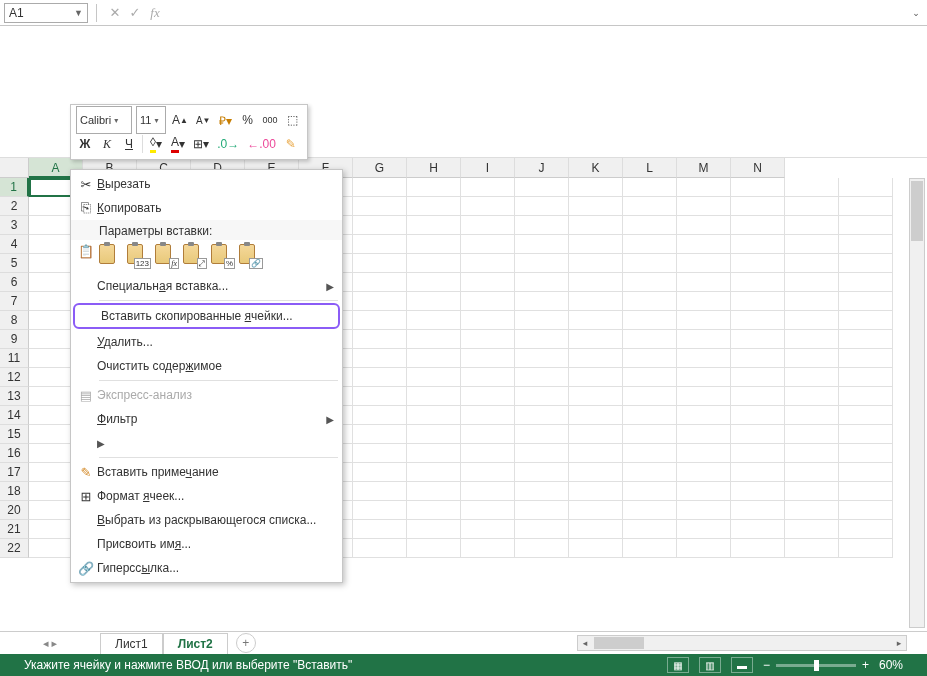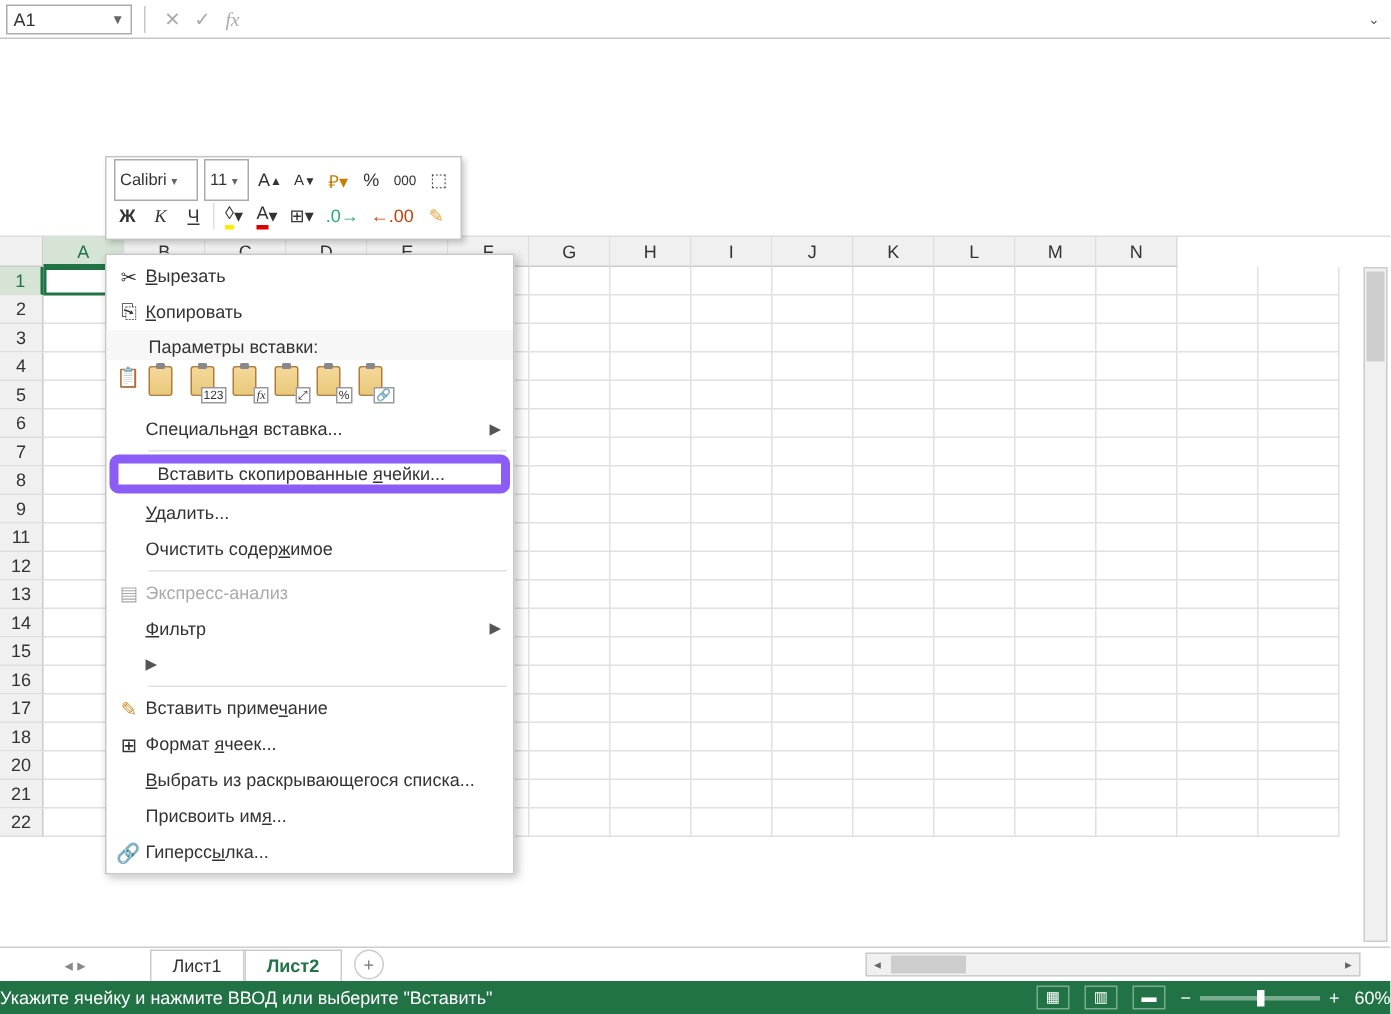--- a/index.html
+++ b/index.html
@@ -40,21 +40,21 @@
 .mt-btn sup { font-size: 8px; }
 .mt-sep { width: 1px; height: 18px; background: #ddd; }
 .bold { font-weight: bold; }
 .italic { font-style: italic; font-family: "Times New Roman", serif; }
 .color-bar { display: inline-block; border-bottom: 3px solid; padding-bottom: 1px; }
 
 
 .context-menu { position: absolute; left: 70px; top: 169px; width: 273px; background: #fff; border: 1px solid #c6c6c6; box-shadow: 2px 2px 6px rgba(0,0,0,0.25); z-index: 11; padding: 2px 0; }
 .cm-item { display: flex; align-items: center; height: 24px; padding: 0 8px 0 4px; cursor: pointer; }
 .cm-item.disabled { color: #aaa; cursor: default; }
-.cm-item.highlighted { border: 6px solid #8b5cf6; border-radius: 6px; margin: 1px 2px; height: 26px; align-items: flex-end; }
+.cm-item.highlighted { border: 2px solid #8b5cf6; border-radius: 6px; margin: 1px 2px; height: 26px; }
 .cm-icon { width: 22px; display: flex; justify-content: center; font-size: 13px; }
 .cm-label { flex: 1; font-size: 12px; }
 .cm-label u { text-decoration: underline; }
 .cm-arrow { font-size: 10px; color: #555; }
 .cm-sep { height: 1px; background: #e0e0e0; margin: 2px 4px 2px 28px; }
 .cm-section { padding: 4px 8px 2px 28px; font-size: 12px; background: #f7f7f7; }
 .paste-icons { display: flex; gap: 6px; padding: 4px 8px 6px 28px; }
 .paste-ico { width: 22px; height: 24px; position: relative; cursor: pointer; }
 .clipboard { width: 16px; height: 20px; border: 1px solid #b07d3a; background: linear-gradient(#f5d89a,#e8c97a); border-radius: 2px; position: relative; }
 .clipboard::before { content: ''; position: absolute; top: -3px; left: 4px; width: 6px; height: 4px; background: #888; border-radius: 1px; }
@@ -68,21 +68,21 @@
 .tab.active { font-weight: bold; color: #217346; border-top: 1px solid #ccc; background: #fff; margin-top: 0; }
 .add-tab { width: 20px; height: 20px; border: 1px solid #ccc; border-radius: 50%; display: flex; align-items: center; justify-content: center; margin-left: 8px; color: #777; cursor: pointer; }
 .h-scroll { margin-left: auto; width: 330px; height: 16px; background: #f0f0f0; border: 1px solid #ccc; display: flex; align-items: center; margin-right: 20px; }
 .h-scroll .thumb { width: 50px; height: 12px; background: #cdcdcd; margin-left: 2px; }
 .h-scroll .arr { width: 14px; text-align: center; font-size: 9px; color: #666; }
 
 .v-scroll { position: absolute; right: 2px; top: 178px; width: 16px; bottom: 48px; background: #f0f0f0; border: 1px solid #ccc; }
 .v-scroll .thumb { width: 12px; height: 60px; background: #cdcdcd; margin: 2px auto; }
 
 
-.status-bar { position: absolute; bottom: 0; left: 0; right: 0; height: 22px; background: #217346; color: #fff; display: flex; align-items: center; padding: 0 0; font-size: 12px; }
+.status-bar { position: absolute; bottom: 0; left: 0; right: 0; height: 22px; background: #217346; color: #fff; display: flex; align-items: center; padding: 0 24px; font-size: 12px; }
 .status-right { margin-left: auto; display: flex; align-items: center; gap: 10px; }
 .view-btn { width: 22px; height: 16px; display: flex; align-items: center; justify-content: center; border: 1px solid rgba(255,255,255,0.4); font-size: 10px; cursor: pointer; }
 .zoom-slider { display: flex; align-items: center; gap: 6px; }
 .zoom-track { width: 80px; height: 3px; background: rgba(255,255,255,0.4); position: relative; }
 .zoom-thumb { position: absolute; left: 38px; top: -4px; width: 5px; height: 11px; background: #fff; }
 .zoom-tick { position: absolute; left: 38px; top: -2px; width: 1px; height: 7px; background: rgba(255,255,255,0.6); }
 </style>
 </head>
 <body>
 
@@ -525,21 +525,21 @@
     <div class="mt-btn bold">Ж</div>
     <div class="mt-btn italic">К</div>
     <div class="mt-btn">
         <span style="text-decoration:underline">Ч</span>
       </div>
     <div class="mt-sep"></div>
     <div class="mt-btn"><span class="color-bar" style="border-color:#ffeb00">◊</span>▾</div>
     <div class="mt-btn"><span class="color-bar" style="border-color:#d00">A</span>▾</div>
     <div class="mt-btn">⊞▾</div>
     <div class="mt-btn" style="color:#2a7">.0→</div>
-    <div class="mt-btn" style="color:#c2410c">←.00</div>
+    <div class="mt-btn" style="color:#ec4899">←.00</div>
     <div class="mt-btn" style="color:#e8a23a">✎</div>
   </div>
 </div>
 
 <div class="context-menu">
   <div class="cm-item">
     <span class="cm-icon">✂</span>
     <span class="cm-label"><u>В</u>ырезать</span>
   </div>
   <div class="cm-item">

